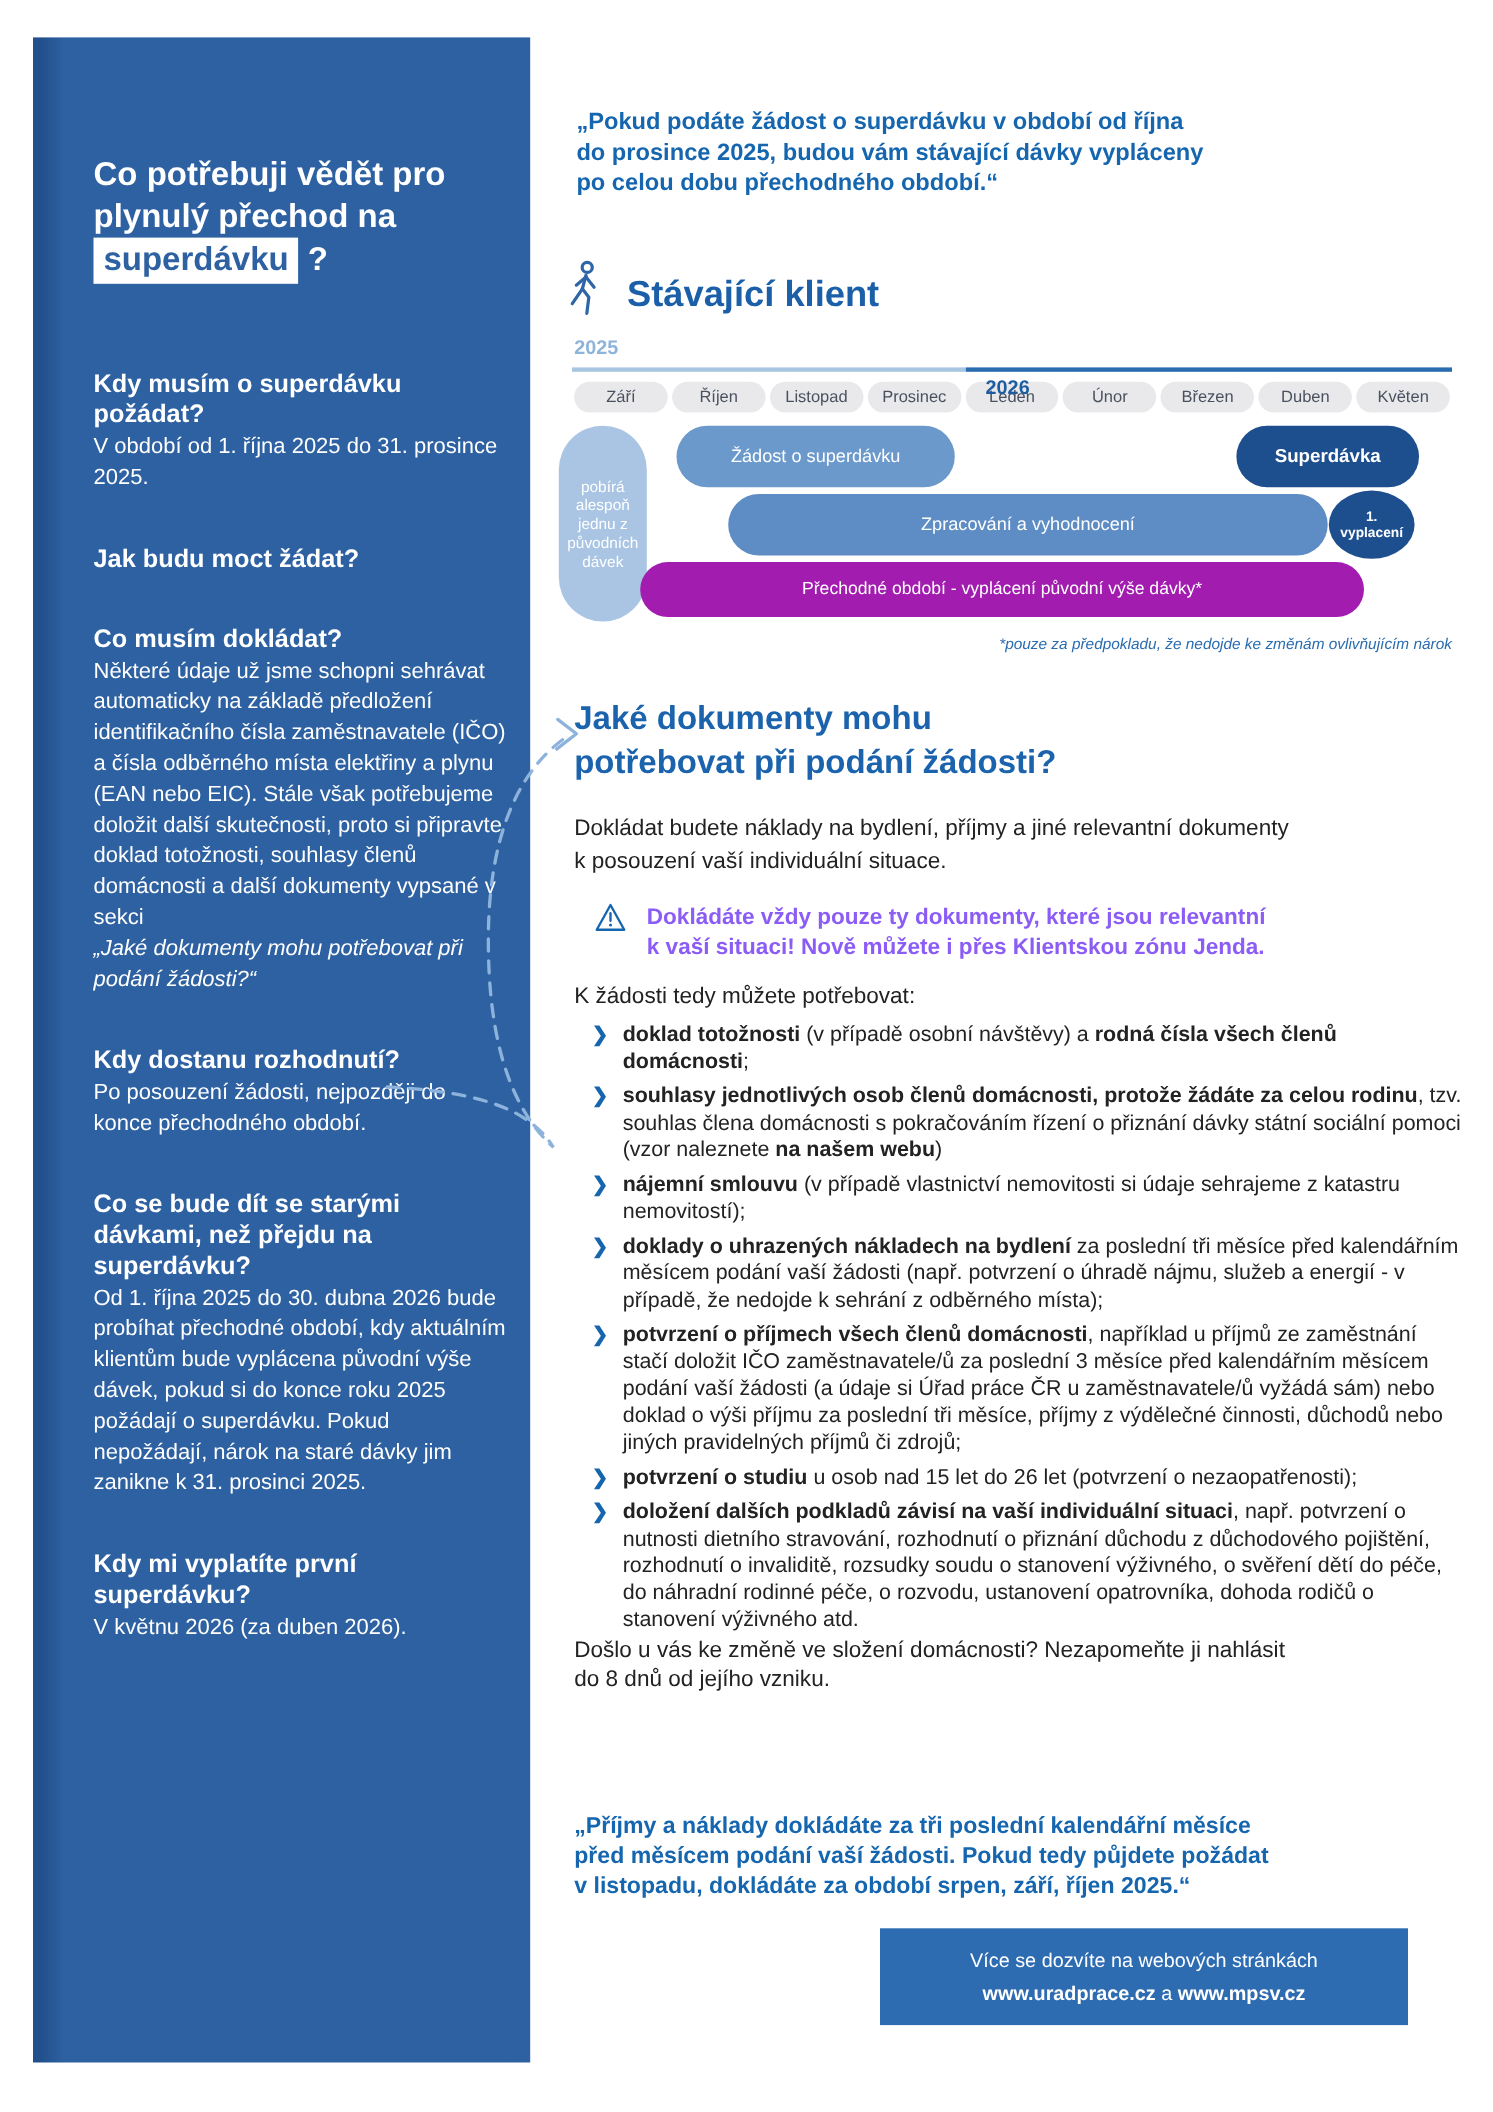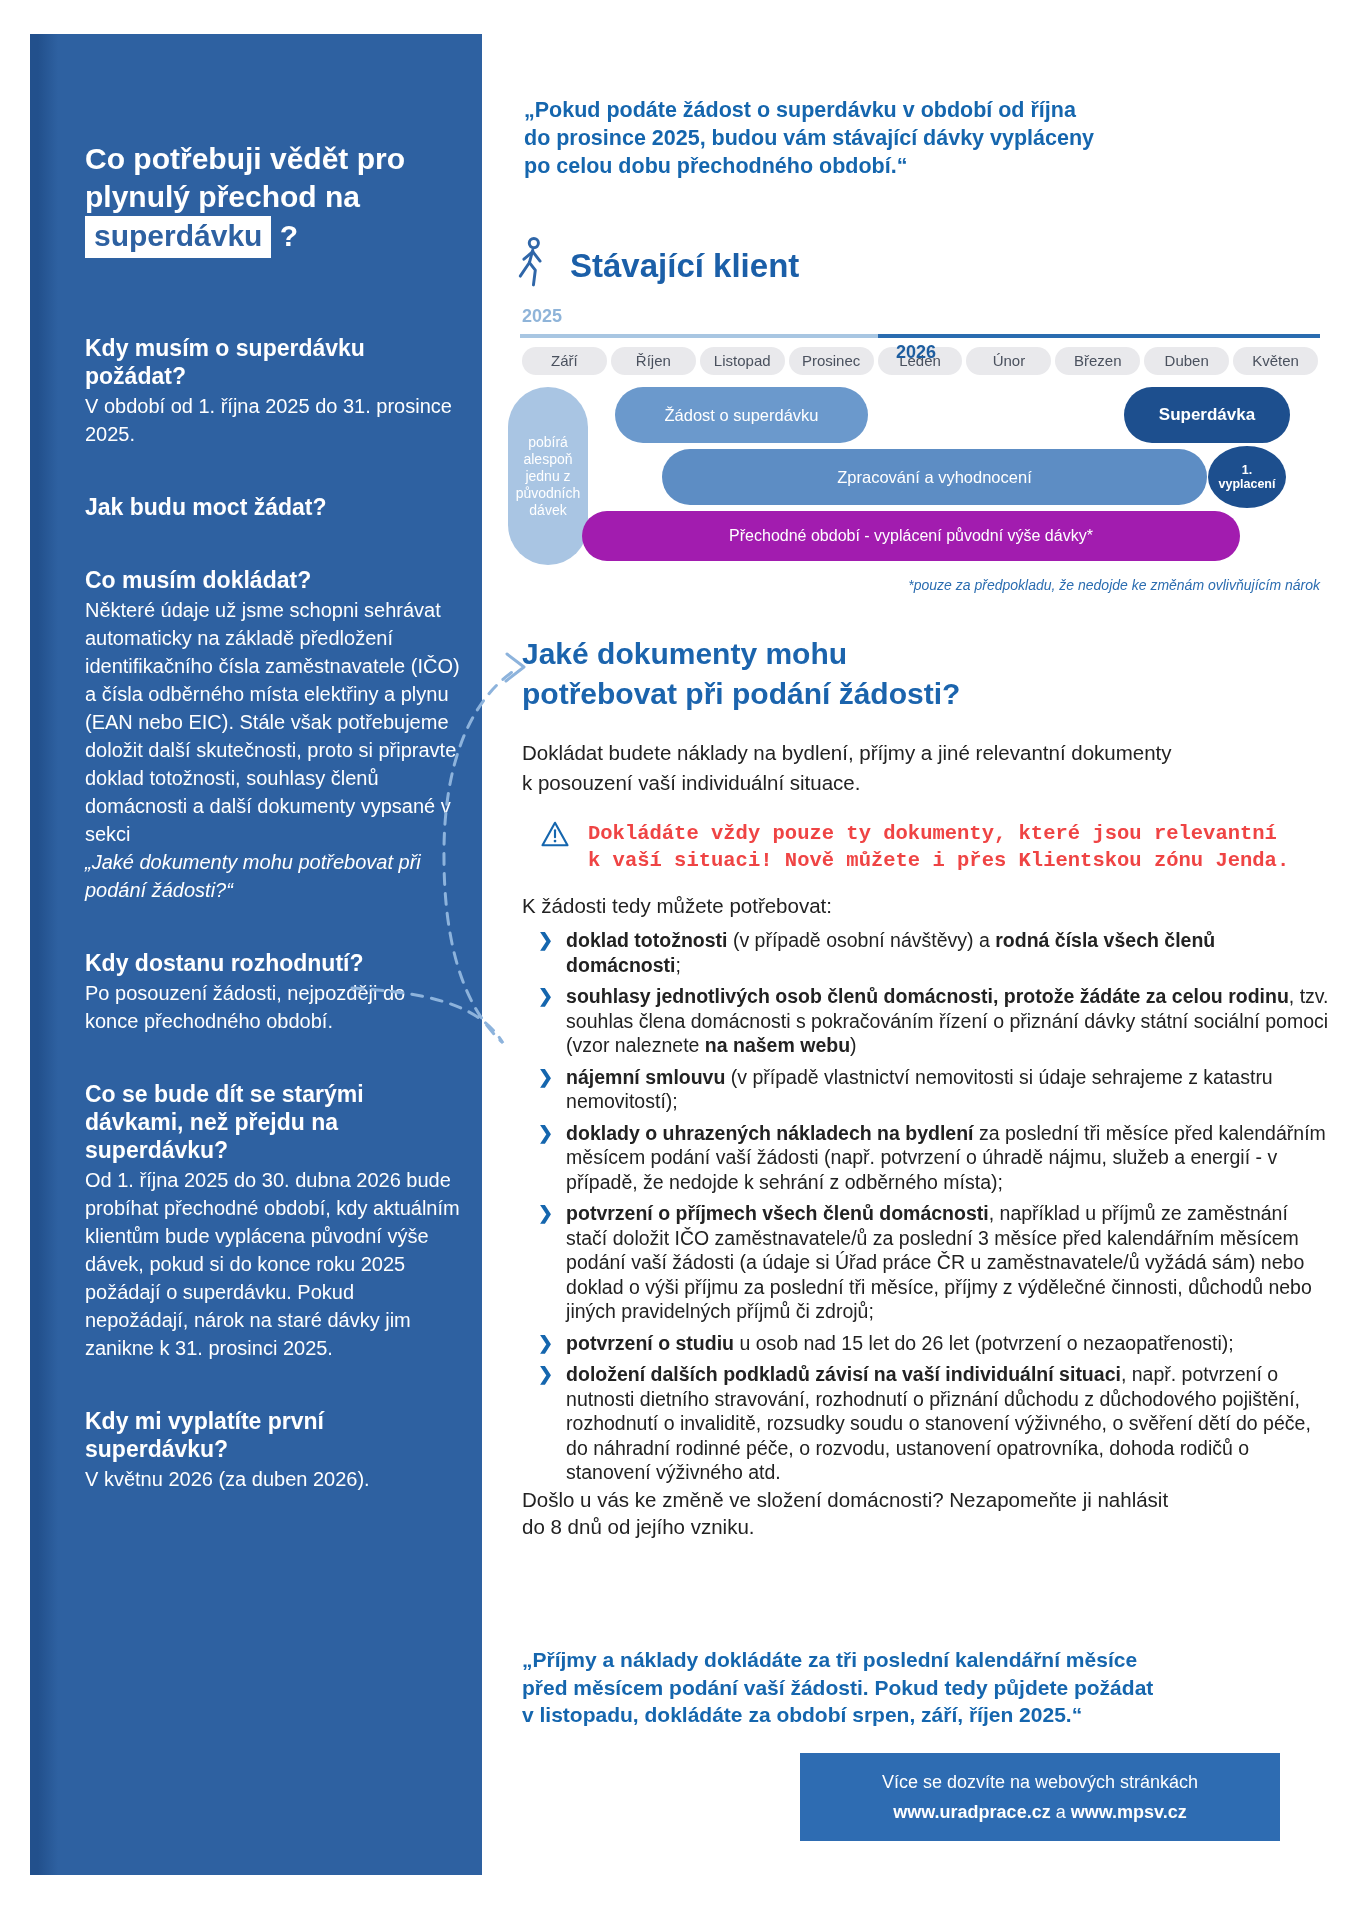--- a/index.html
+++ b/index.html
@@ -58,21 +58,21 @@
   .tl-footnote{width:800px;margin-left:12px;text-align:right;font-style:italic;
     font-size:14px;color:#2a6cb0;margin-top:8px;}
 
   
   .arrow-svg{position:absolute;left:330px;top:640px;}
 
   .docs-h{position:absolute;left:522px;top:634px;font-size:30px;line-height:40px;
     font-weight:bold;color:#1b64ad;}
   .intro{position:absolute;left:522px;top:738px;font-size:20.5px;line-height:30px;color:#222;}
   .warning{position:absolute;left:540px;top:820px;display:flex;gap:18px;align-items:flex-start;}
-  .warn-text{font-size:20.5px;line-height:27px;font-weight:bold;color:#ef4444;font-family:Liberation Mono, monospace;}
+  .warn-text{font-size:20.5px;line-height:27px;font-weight:bold;color:#8b5cf6;}
   .lead{position:absolute;left:522px;top:894px;font-size:20.5px;color:#222;}
 
   .bullets{position:absolute;left:538px;top:928px;width:792px;}
   .bullet{display:flex;margin-bottom:7px;font-size:19.5px;line-height:24.5px;color:#222;}
   .chev{color:#1566ae;font-weight:bold;margin-right:13px;font-size:18px;line-height:24.5px;flex:0 0 auto;}
   .bullet b{font-weight:bold;}
 
   .note{position:absolute;left:522px;top:1486px;font-size:20.5px;line-height:27px;color:#222;}
   .q2{position:absolute;left:522px;top:1646px;font-size:21px;line-height:27.5px;
     font-weight:bold;color:#1566ae;}

